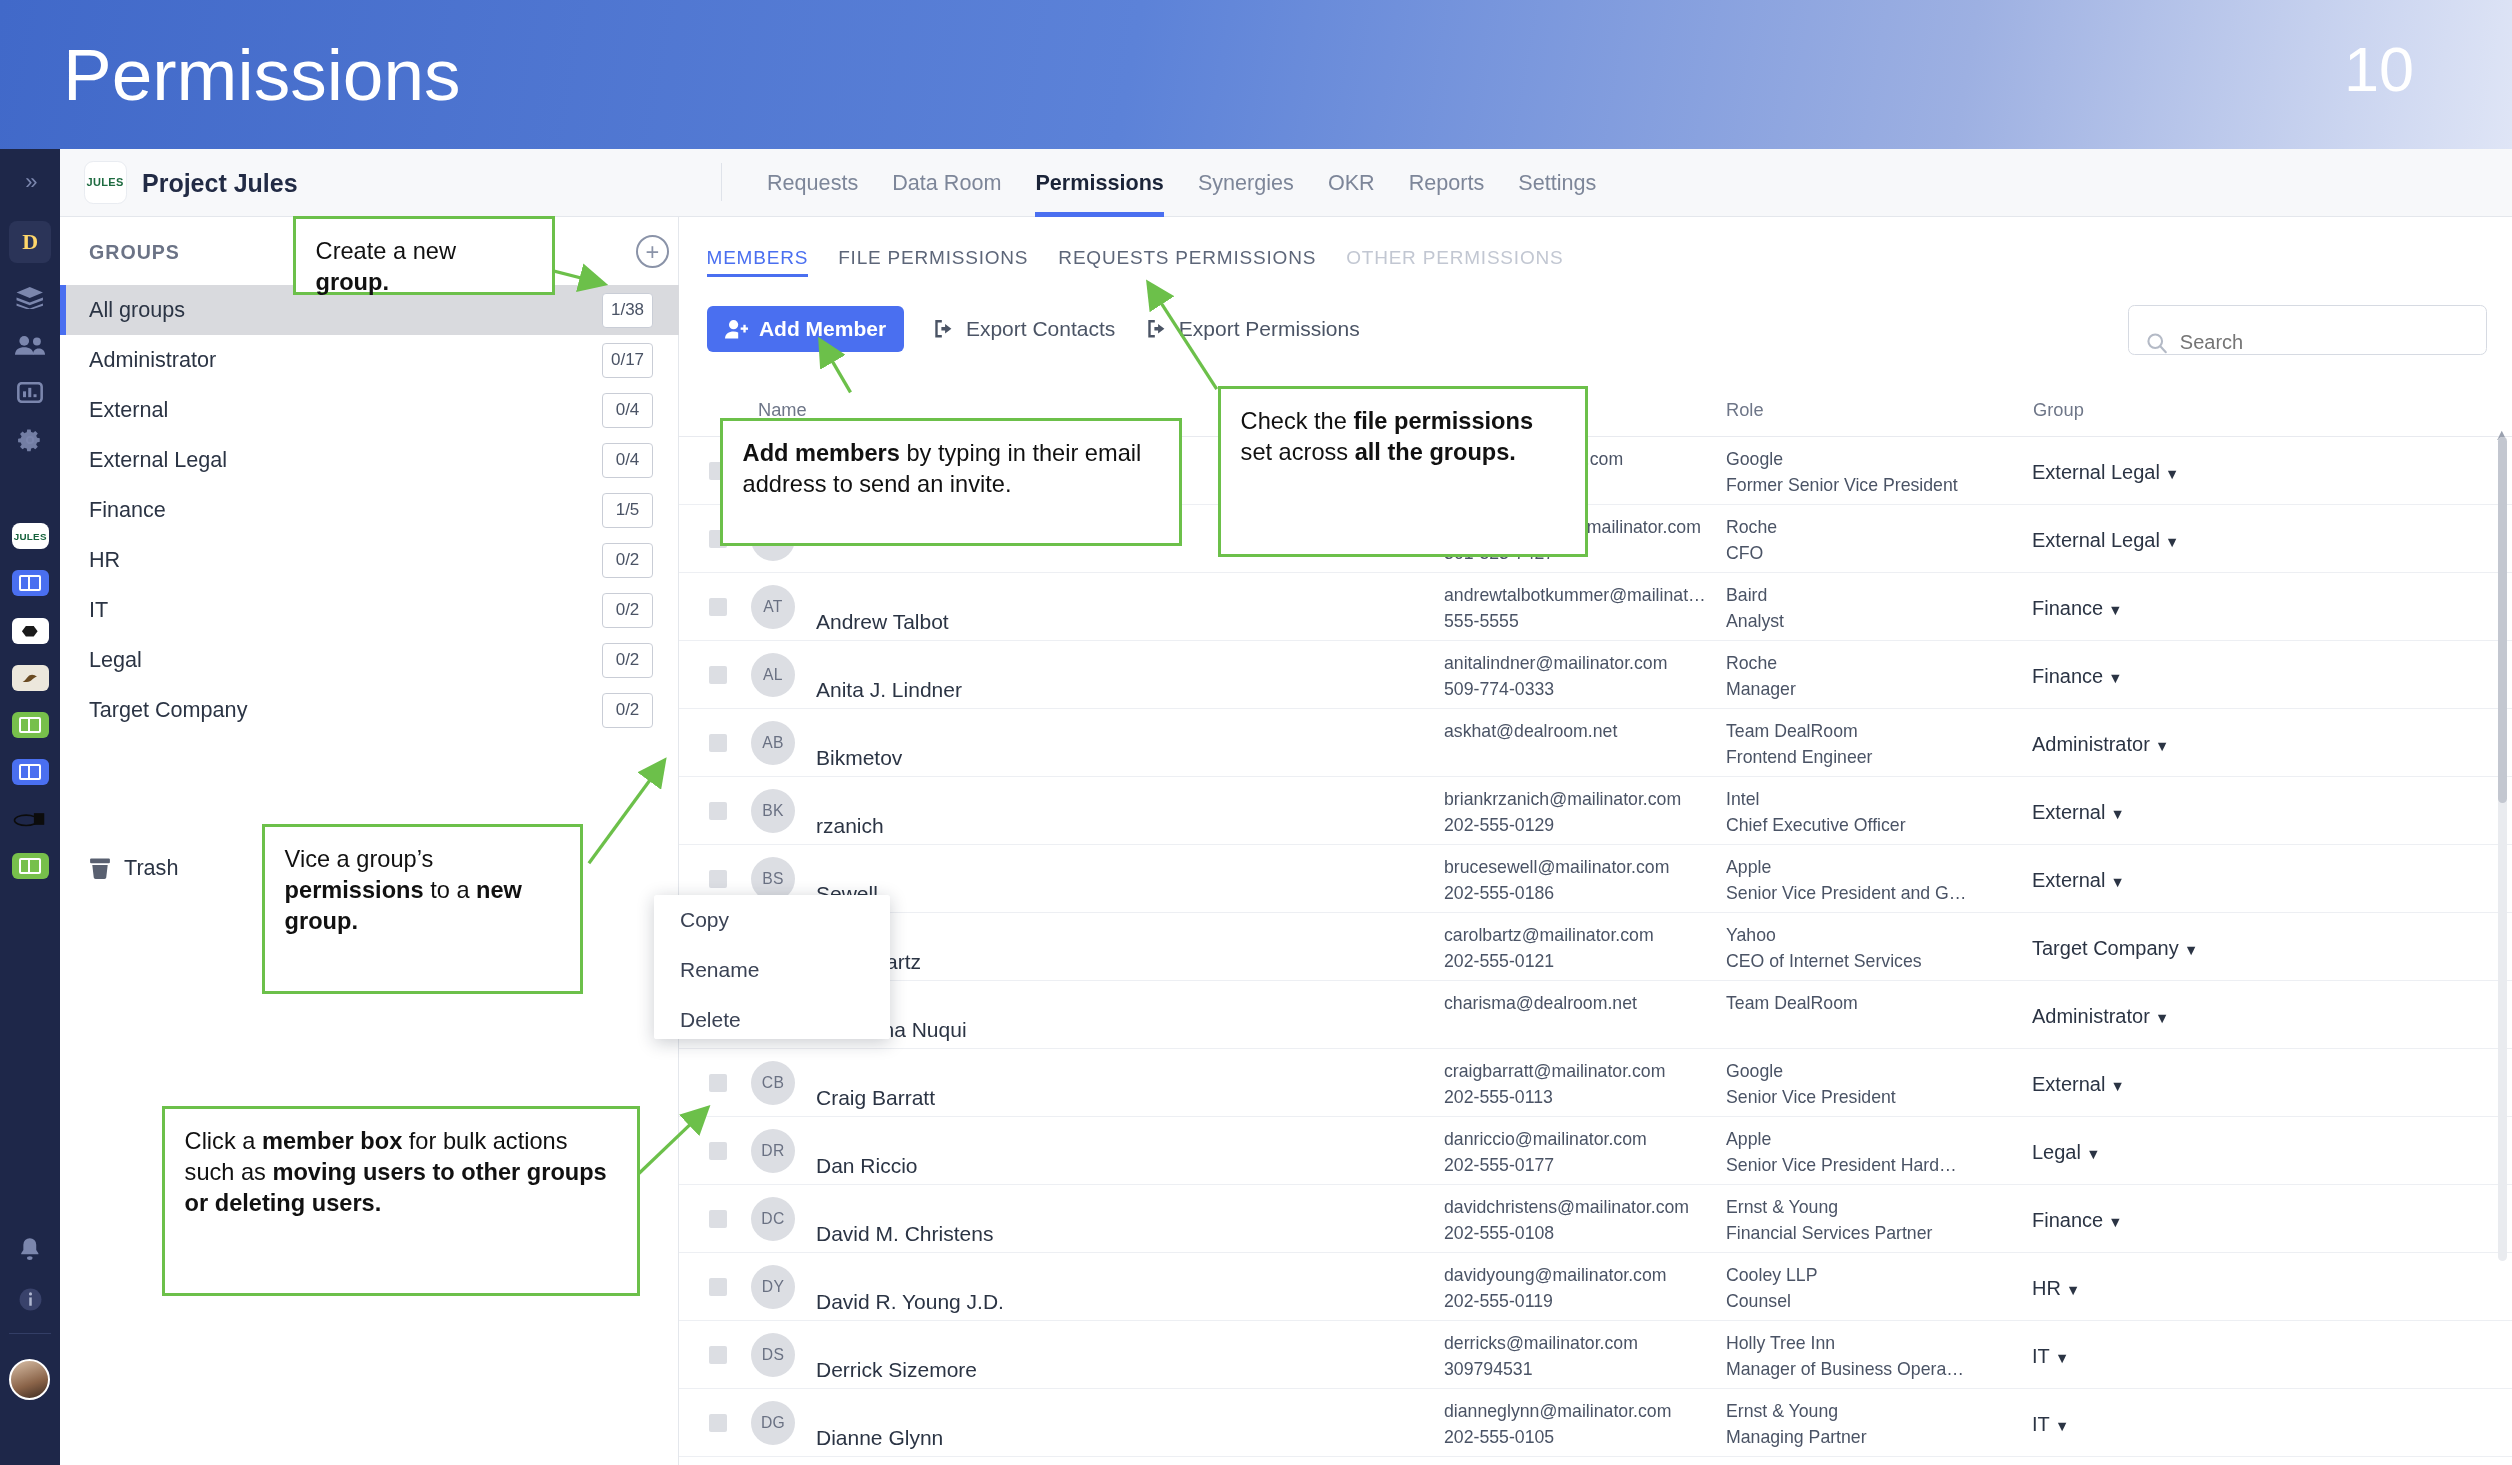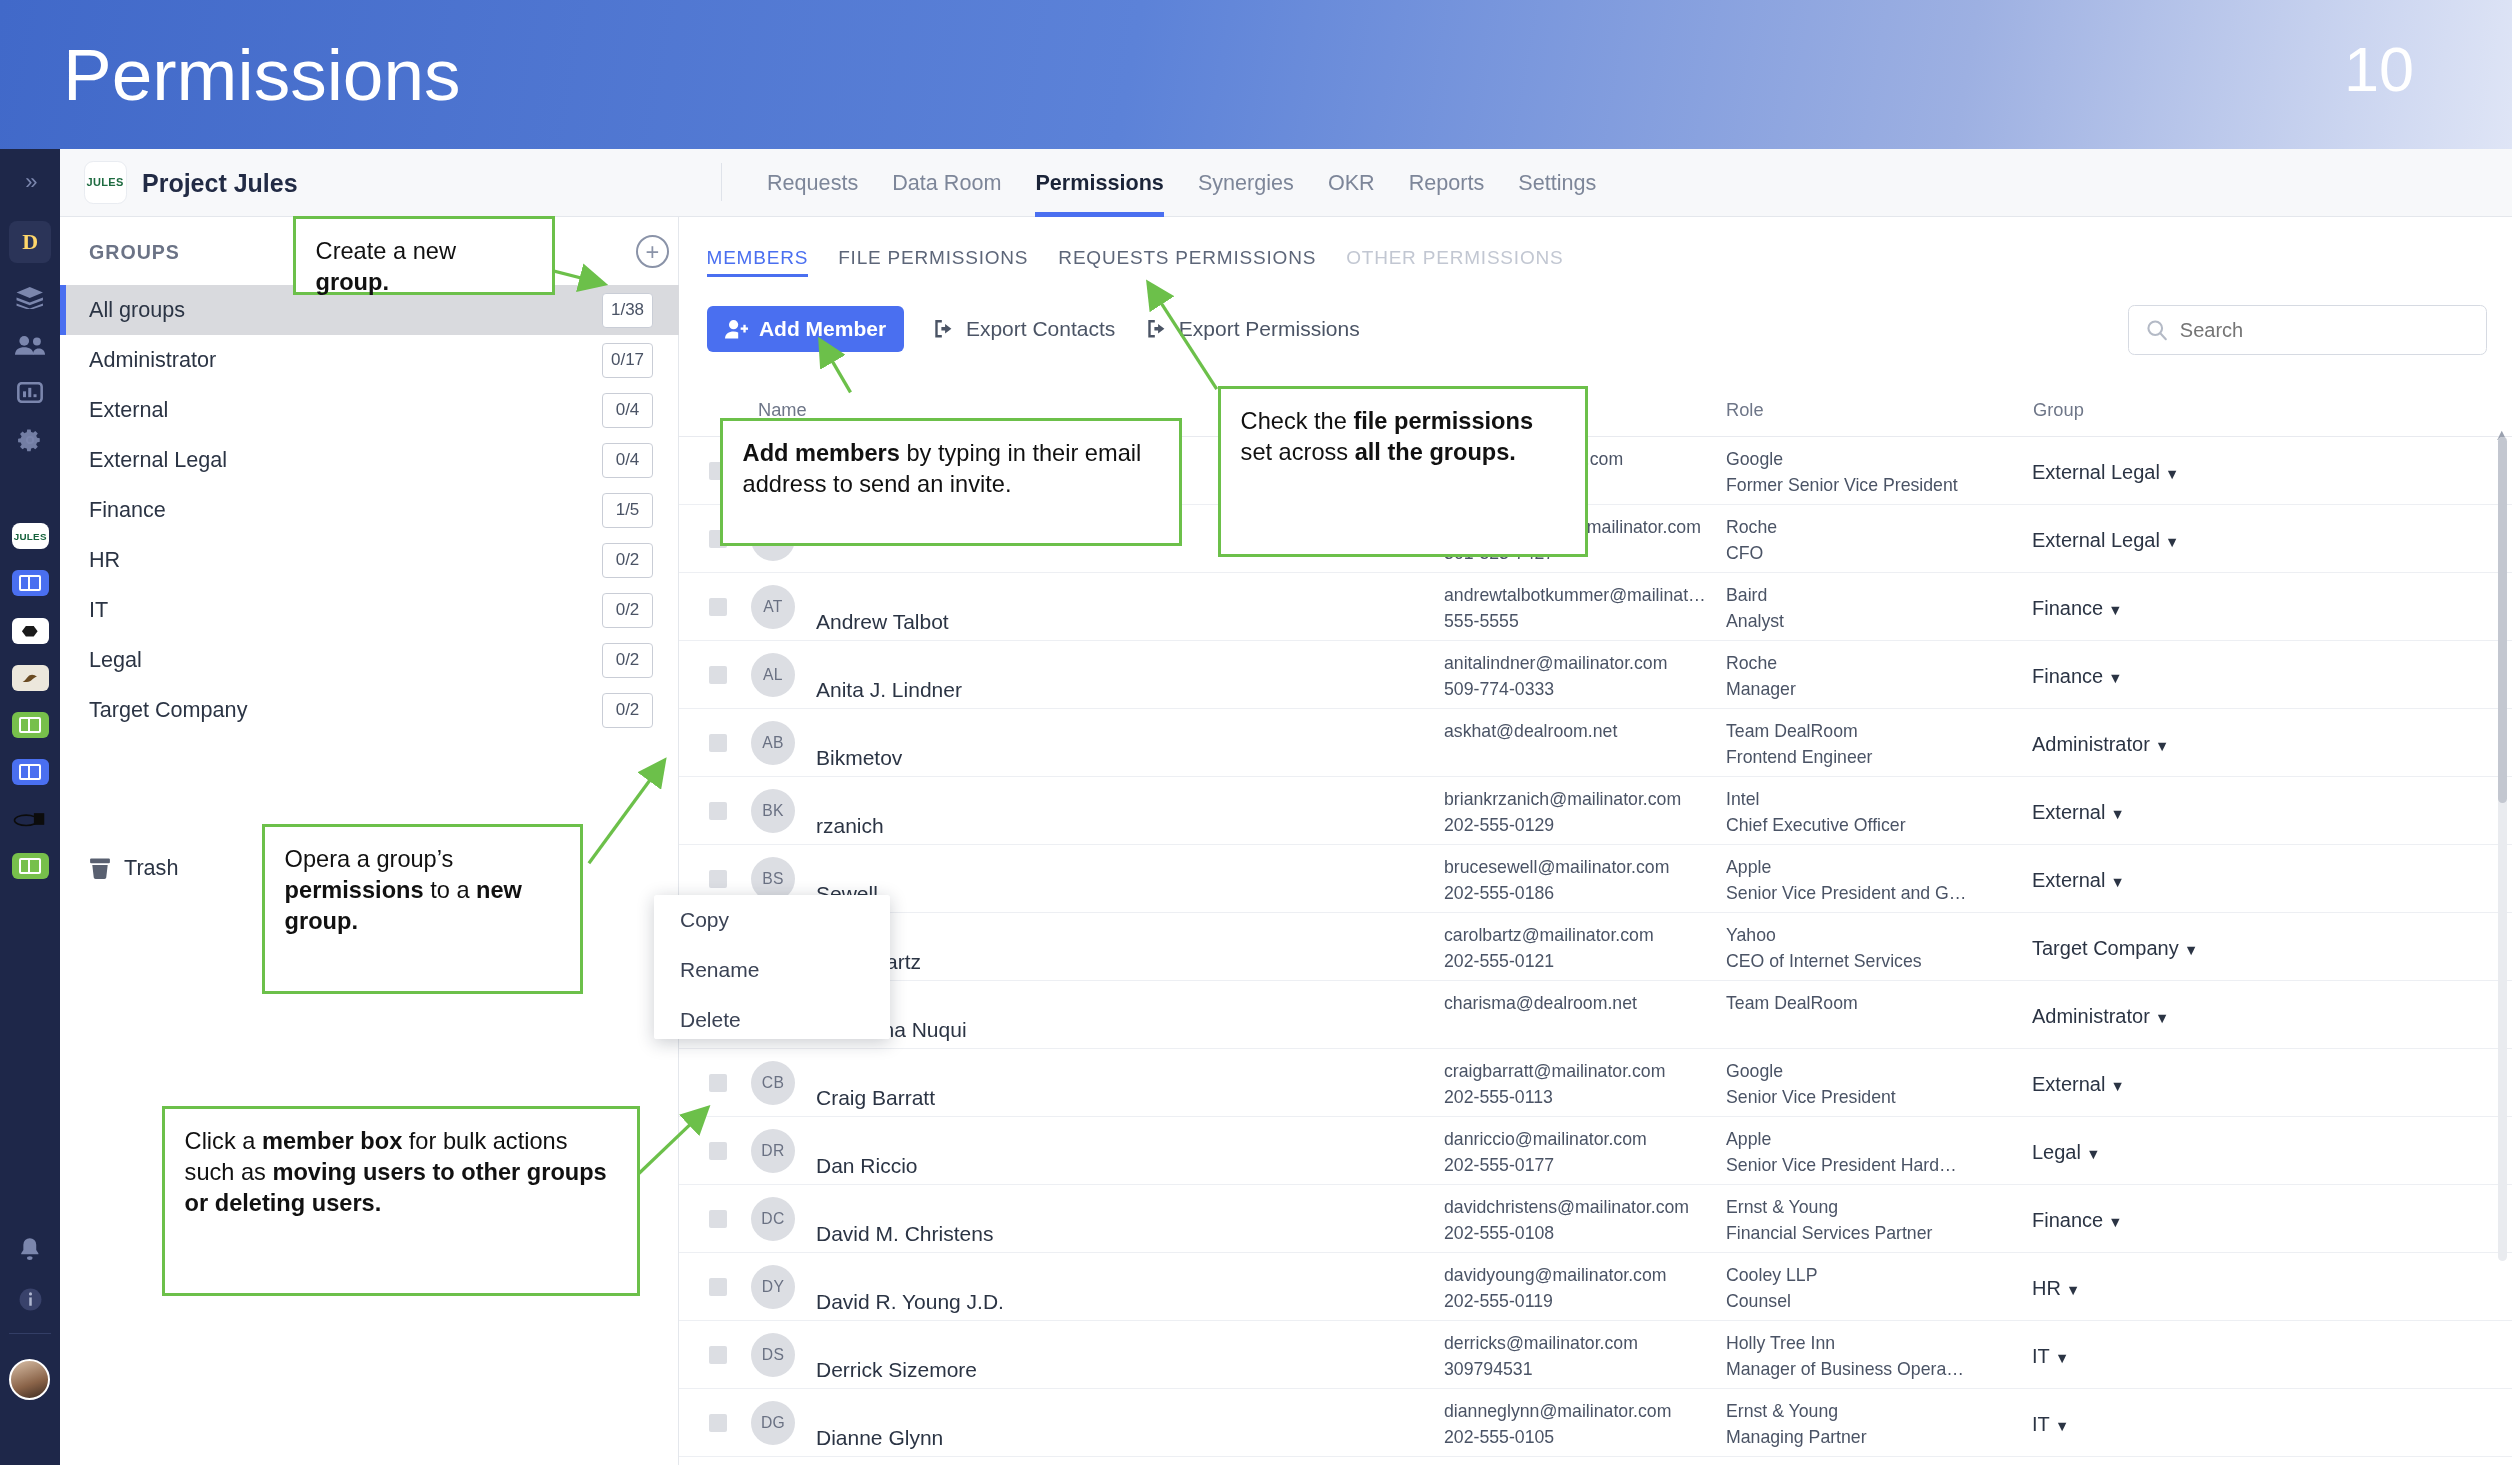--- a/index.html
+++ b/index.html
@@ -152,21 +152,21 @@
     font-size: 21px; font-weight: bold; margin-right: 29px;
   }
   .btn-add-member .ico { margin-right: 10.5px; display:flex; }
   .link-action {
     display:flex; align-items:center; font-size: 21px; color:#4b5465; margin-right: 31px;
   }
   .link-action .ico { margin-right: 10.5px; display:flex; }
 
   .searchbox {
     position:absolute; right: 25px; top: 88px; width: 359px; height: 50px;
-    border:0.7px solid #d6dae2; border-radius: 6.5px; display:flex; align-items:center;
+    border:0.7px solid #d6dae2; border-radius: 6.5px; display:flex; align-items:flex-end;
   }
   .searchbox .sico { margin: 0 11.8px 0 17px; display:flex; }
   .searchbox input {
     border: none; outline: none; font-size: 20px; color:#9aa1af; flex: 1;
     font-family: "Liberation Sans", sans-serif; background: transparent;
   }
 
   
   .tbl { position:absolute; left: 0; top: 157px; width: 1833px; height: 1091px; }
   .thead {
@@ -634,15 +634,15 @@
   <line x1="790" y1="400" x2="915" y2="432" stroke="#6cc04a" stroke-width="5" marker-end="url(#ah)"></line>
   <line x1="1300" y1="600" x2="1258" y2="528" stroke="#6cc04a" stroke-width="5" marker-end="url(#ah)"></line>
   <line x1="1860" y1="595" x2="1760" y2="440" stroke="#6cc04a" stroke-width="5" marker-end="url(#ah)"></line>
   <line x1="900" y1="1320" x2="1010" y2="1170" stroke="#6cc04a" stroke-width="5" marker-end="url(#ah)"></line>
   <line x1="960" y1="1810" x2="1075" y2="1700" stroke="#6cc04a" stroke-width="5" marker-end="url(#ah)"></line>
 </svg>
 
 <div class="callout" id="callout-create-group" style="left:293px;  top:216px;  width:262px; height:79px;"><span>Create a new </span><b>group.</b></div>
 <div class="callout" id="callout-add-members" style="left:720px; top:418px;  width:462px; height:128px;"><b>Add members</b><span> by typing in their email address to send an invite.</span></div>
 <div class="callout" id="callout-file-permissions" style="left:1218px; top:386px;  width:370px; height:171px;"><span>Check the </span><b>file permissions</b><span> set across </span><b>all the groups.</b></div>
-<div class="callout" id="callout-copy-permissions" style="left:262px;  top:824px; width:321px; height:170px;"><span>Opera a group’s </span><b>permissions</b><span> to a </span><b>new group.</b></div>
+<div class="callout" id="callout-copy-permissions" style="left:262px;  top:824px; width:321px; height:170px;"><span>Vice a group’s </span><b>permissions</b><span> to a </span><b>new group.</b></div>
 <div class="callout" id="callout-member-box" style="left:162px;  top:1106px; width:478px; height:190px;"><span>Click a </span><b>member box</b><span> for bulk actions such as </span><b>moving users to other groups or deleting users.</b></div>
 
 
 </body></html>

